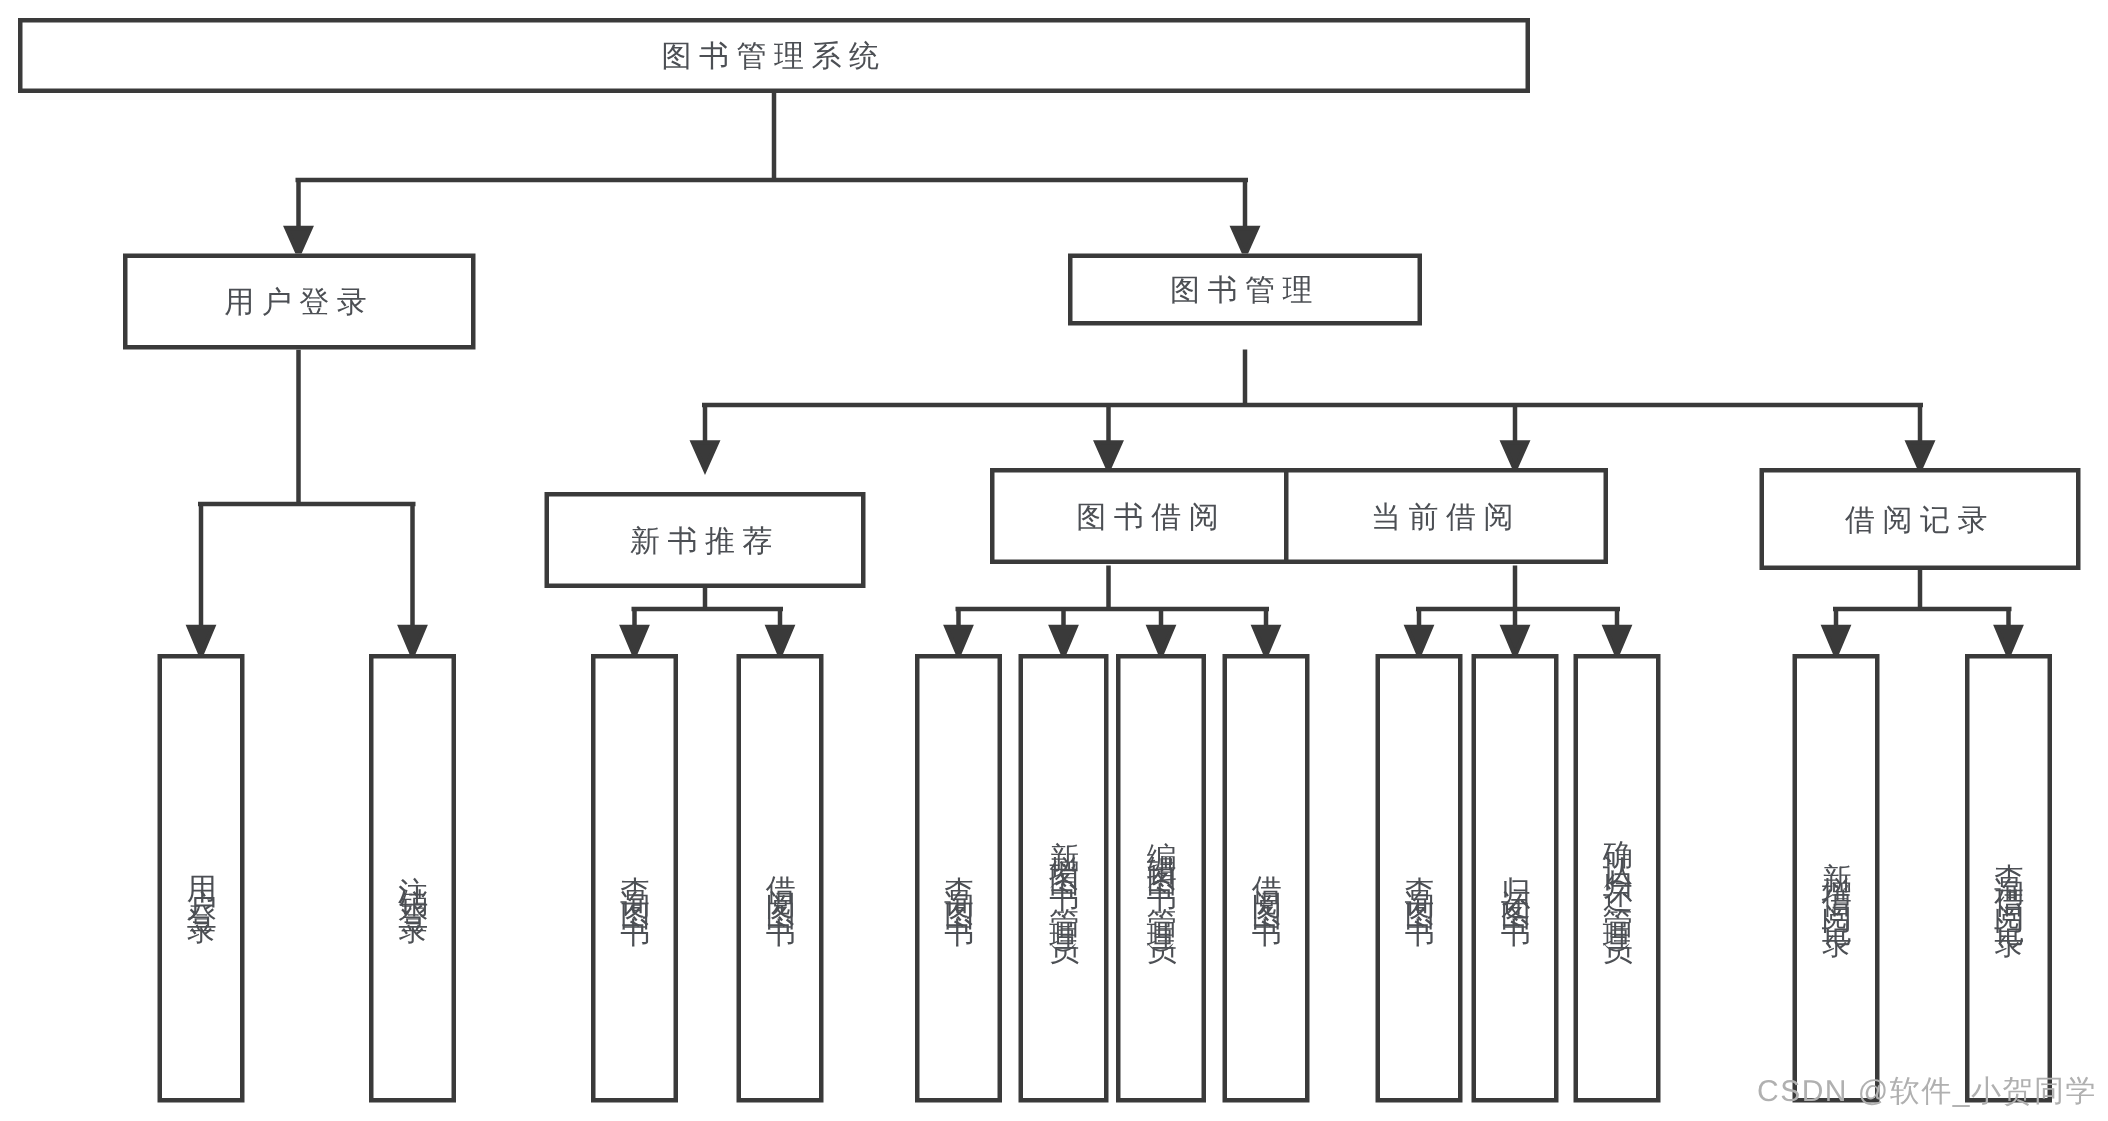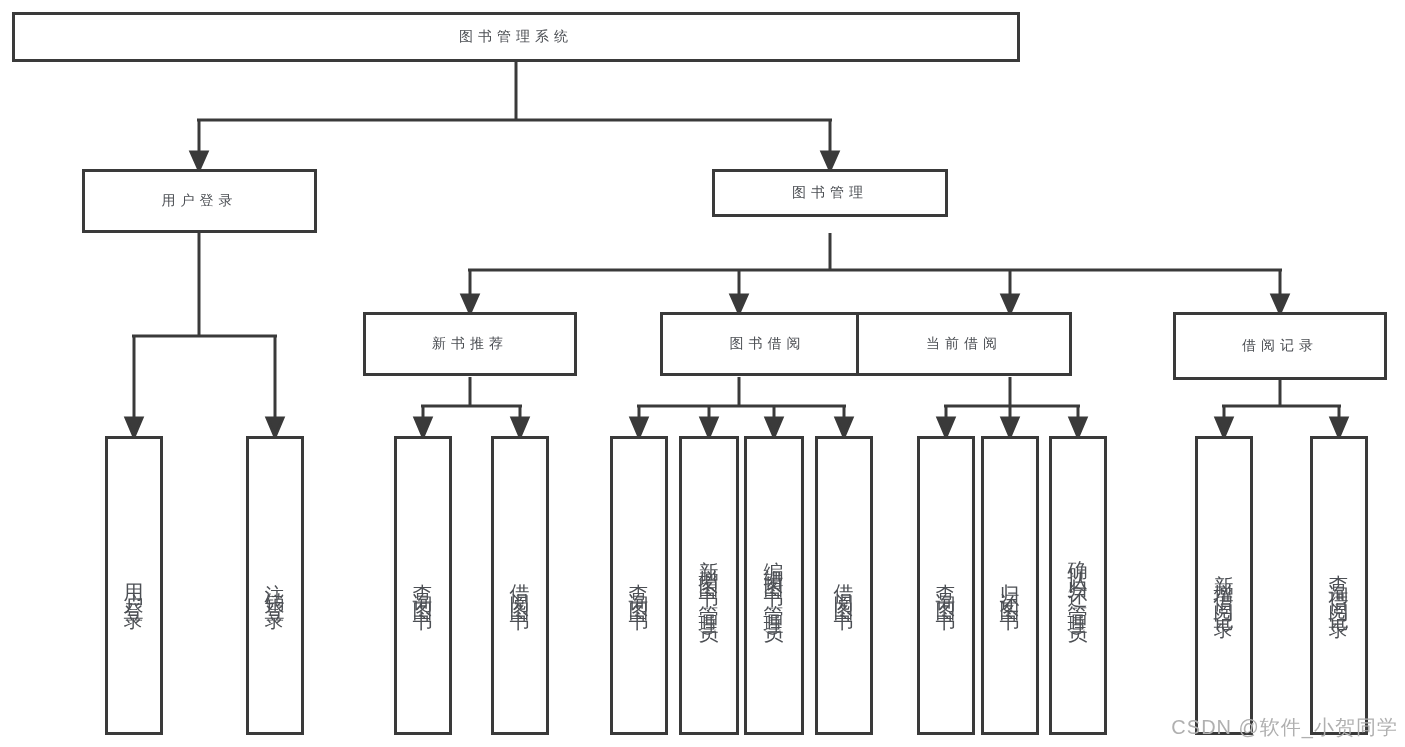--- a/index.html
+++ b/index.html
@@ -16,21 +16,21 @@
     box-sizing:border-box;
     background:#ffffff;
     border:3px solid #3a3a3a;
     display:flex;
     align-items:center;
     justify-content:center;
     color:#4c4f54;
     z-index:1;
   }
   .box.h{
-    font-size:14px;
+    font-size:20px;
     letter-spacing:5px;
     white-space:nowrap;
   }
   .box.v{
     writing-mode:vertical-rl;
     text-orientation:mixed;
     font-size:20px;
     letter-spacing:9px;
     line-height:1;
   }
@@ -134,21 +134,21 @@
     <span>图书管理系统</span>
   </div>
 
   <div class="box h" style="left:82px;top:169px;width:235px;height:64px">
     <span>用户登录</span>
   </div>
   <div class="box h" style="left:712px;top:169px;width:236px;height:48px">
     <span>图书管理</span>
   </div>
 
-  <div class="box h" style="left:363px;top:312px;width:214px;height:64px">
+  <div class="box h" style="left:363px;top:328px;width:214px;height:64px">
     <span>新书推荐</span>
   </div>
   <div class="box h" style="left:660px;top:312px;width:215px;height:64px">
     <span>图书借阅</span>
   </div>
   <div class="box h" style="left:856px;top:312px;width:216px;height:64px">
     <span>当前借阅</span>
   </div>
   <div class="box h" style="left:1173px;top:312px;width:214px;height:68px">
     <span>借阅记录</span>

